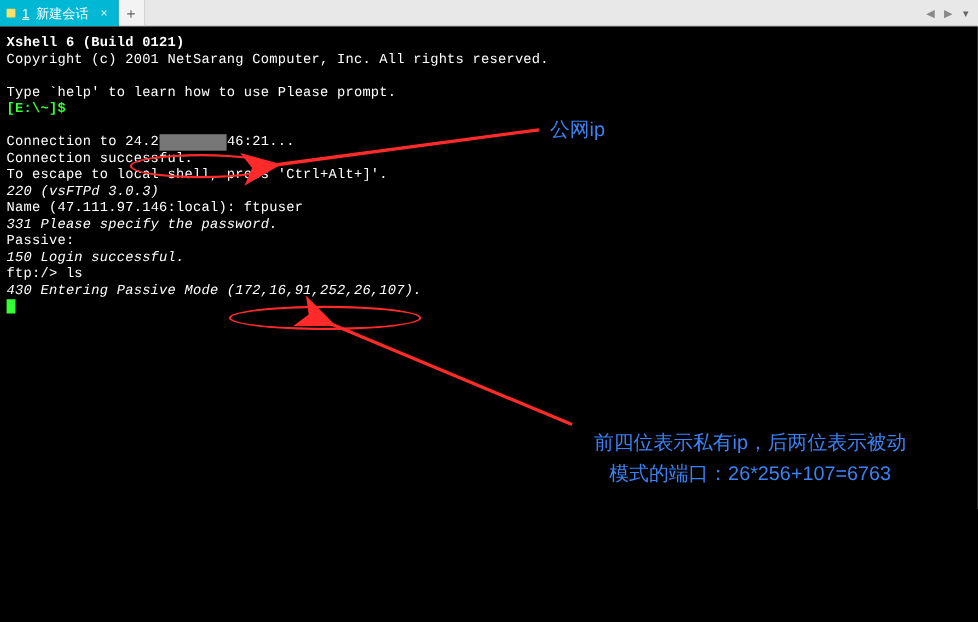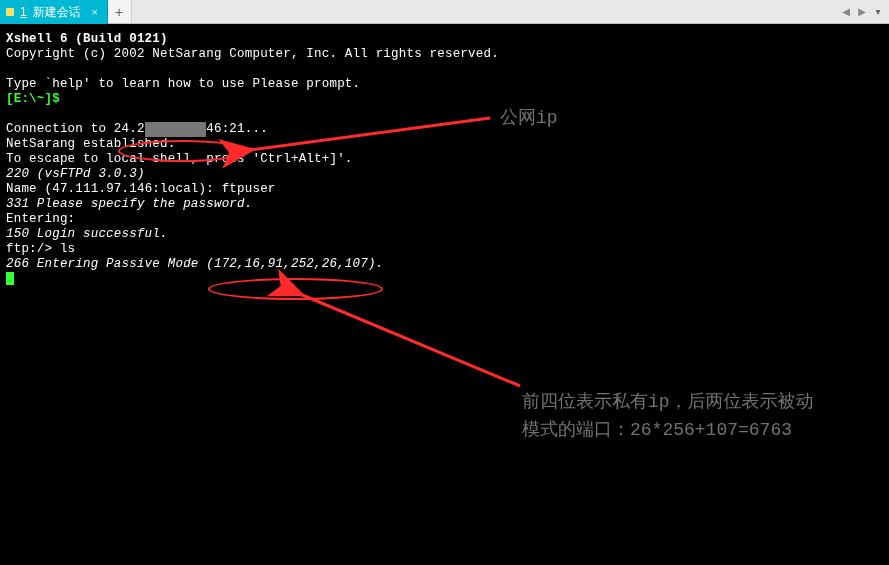--- a/index.html
+++ b/index.html
@@ -73,22 +73,22 @@
   display:inline-block; width:8px; height:13px; background:#33ff33; vertical-align: -2px;
 }
 .censor {
   display:inline-block; background:#777; color:#777; user-select:none;
 }
 .overlay {
   position:absolute; left:0; top:0; width:889px; height:565px; pointer-events:none;
 }
 .annot {
   position:absolute;
-  color:#737373;
-  font-family:Liberation Mono, monospace;
+  color:#3b82f6;
+  font-family:Liberation Sans, sans-serif;
   font-size:18px;
   line-height:28px;
   white-space: nowrap;
 }
 .ellipse {
   position:absolute;
   border:2px solid #ff2a2a;
   border-radius:50%;
 }
 </style>
@@ -104,47 +104,47 @@
   </div>
   <div class="addtab">+</div>
   <div class="tabbar-right">
     <span class="arrow-btn">◀</span>
     <span class="arrow-btn">▶</span>
     <span class="dropdown-btn">▾</span>
   </div>
 </div>
 
 <div class="terminal"><span class="bold">Xshell 6 (Build 0121)</span>
-<span>Copyright (c) 2002 NetSarang Computer, Inc. All rights reserved.</span>
+<span>Copyright (c) 2001 NetSarang Computer, Inc. All rights reserved.</span>
 
 <span>Type `help' to learn how to use Please prompt.</span>
 <span class="green">[E:\~]$ </span>
 
 <span><span>Connection to </span><span>24.2</span><span class="censor">        </span><span>46:21...</span></span>
-<span>NetSarang established.</span>
+<span>Connection successful.</span>
 <span>To escape to local shell, press 'Ctrl+Alt+]'.</span>
 <span class="italic">220 (vsFTPd 3.0.3)</span>
 <span><span>Name (</span><span>47.111.97.146</span><span>:local): ftpuser</span></span>
 <span class="italic">331 Please specify the password.</span>
-<span>Entering:</span>
+<span>Passive:</span>
 <span class="italic">150 Login successful.</span>
 <span>ftp:/&gt; ls</span>
-<span class="italic"><span>266 Entering Passive Mode </span><span>(172,16,91,252,26,107)</span><span>.</span></span>
+<span class="italic"><span>430 Entering Passive Mode </span><span>(172,16,91,252,26,107)</span><span>.</span></span>
 <span class="cursor"></span></div>
 
 <svg class="overlay" width="889" height="565">
   <defs>
     <marker id="ah" markerWidth="12" markerHeight="10" refX="2" refY="5" orient="auto">
       <path d="M12,0 L0,5 L12,10 L9,5 Z" fill="#ff2a2a"></path>
     </marker>
   </defs>
   <line x1="490" y1="118" x2="250" y2="150" stroke="#ff2a2a" stroke-width="3" marker-end="url(#ah)"></line>
   <line x1="520" y1="386" x2="300" y2="294" stroke="#ff2a2a" stroke-width="3" marker-end="url(#ah)"></line>
 </svg>
 
 <div class="ellipse" style="left:118px; top:140px; width:130px; height:22px;"></div>
 <div class="ellipse" style="left:208px; top:278px; width:175px; height:22px;"></div>
 
 <div class="annot" style="left:500px; top:104px;">公网ip</div>
-<div class="annot" style="left:522px; top:388px;">
+<div class="annot" style="left:540px; top:388px;text-align:center;">
   <div>前四位表示私有ip，后两位表示被动</div>
   <div>模式的端口：26*256+107=6763</div>
 </div>
 
 </body></html>

